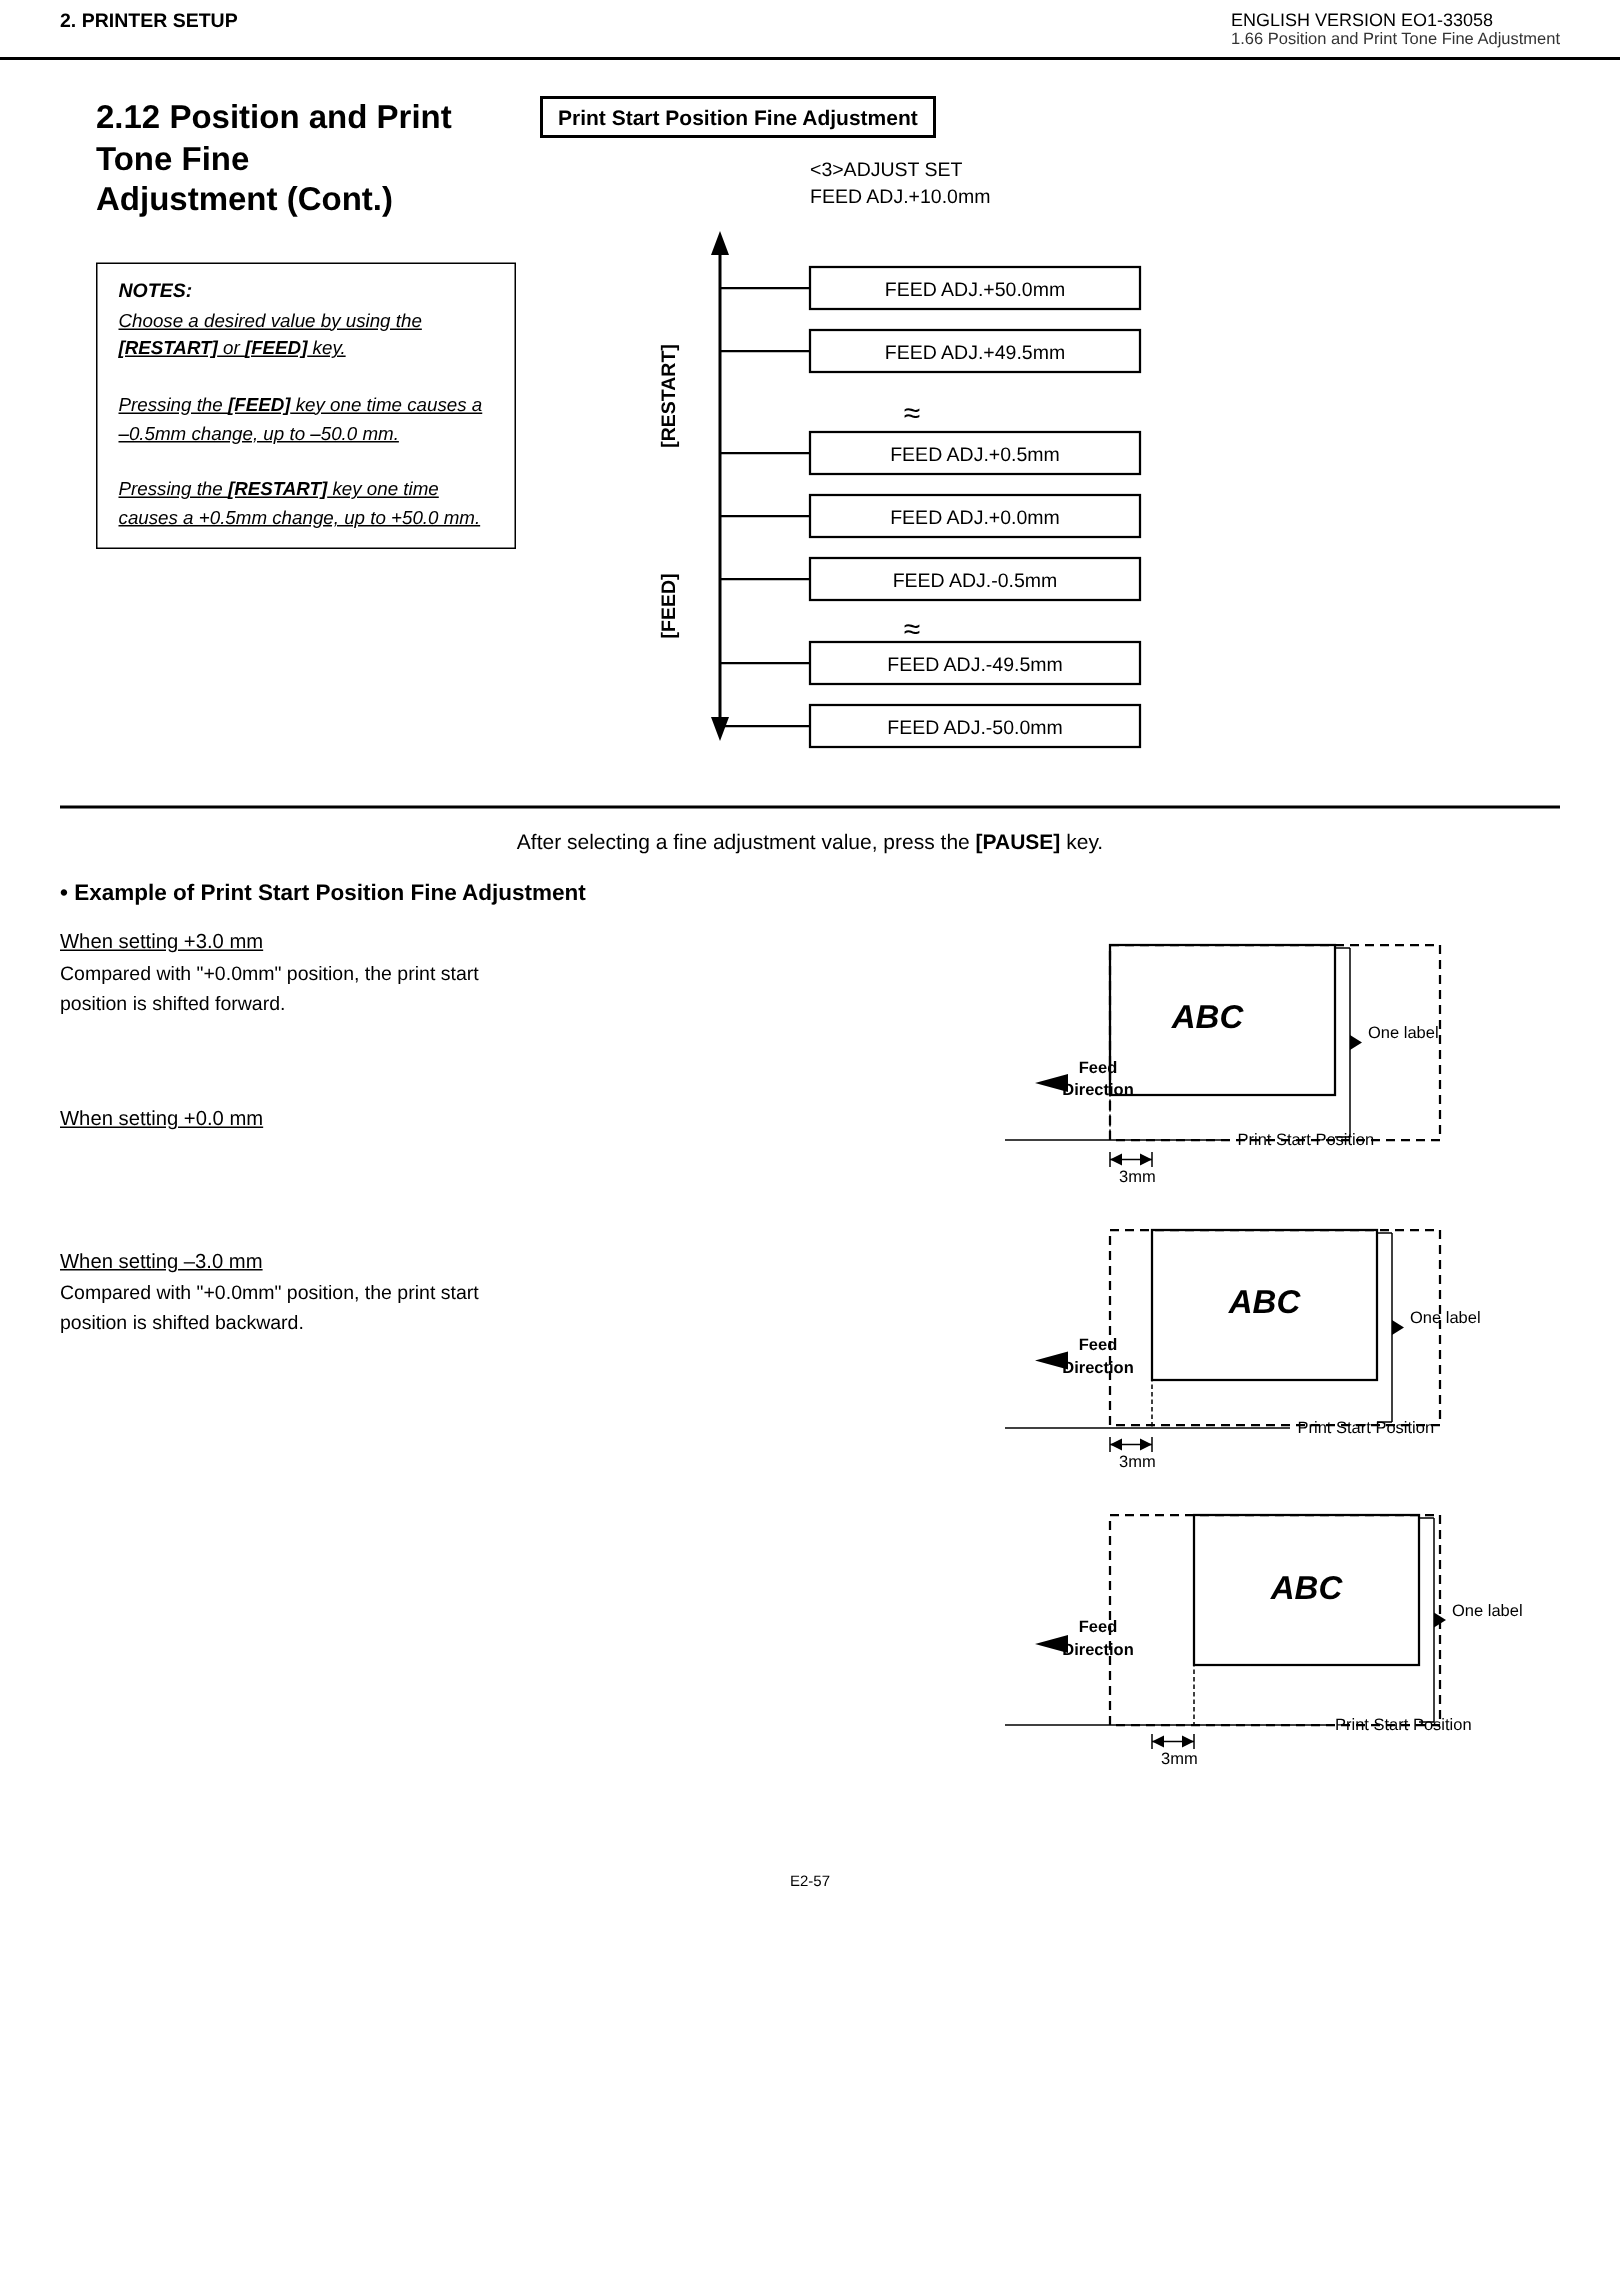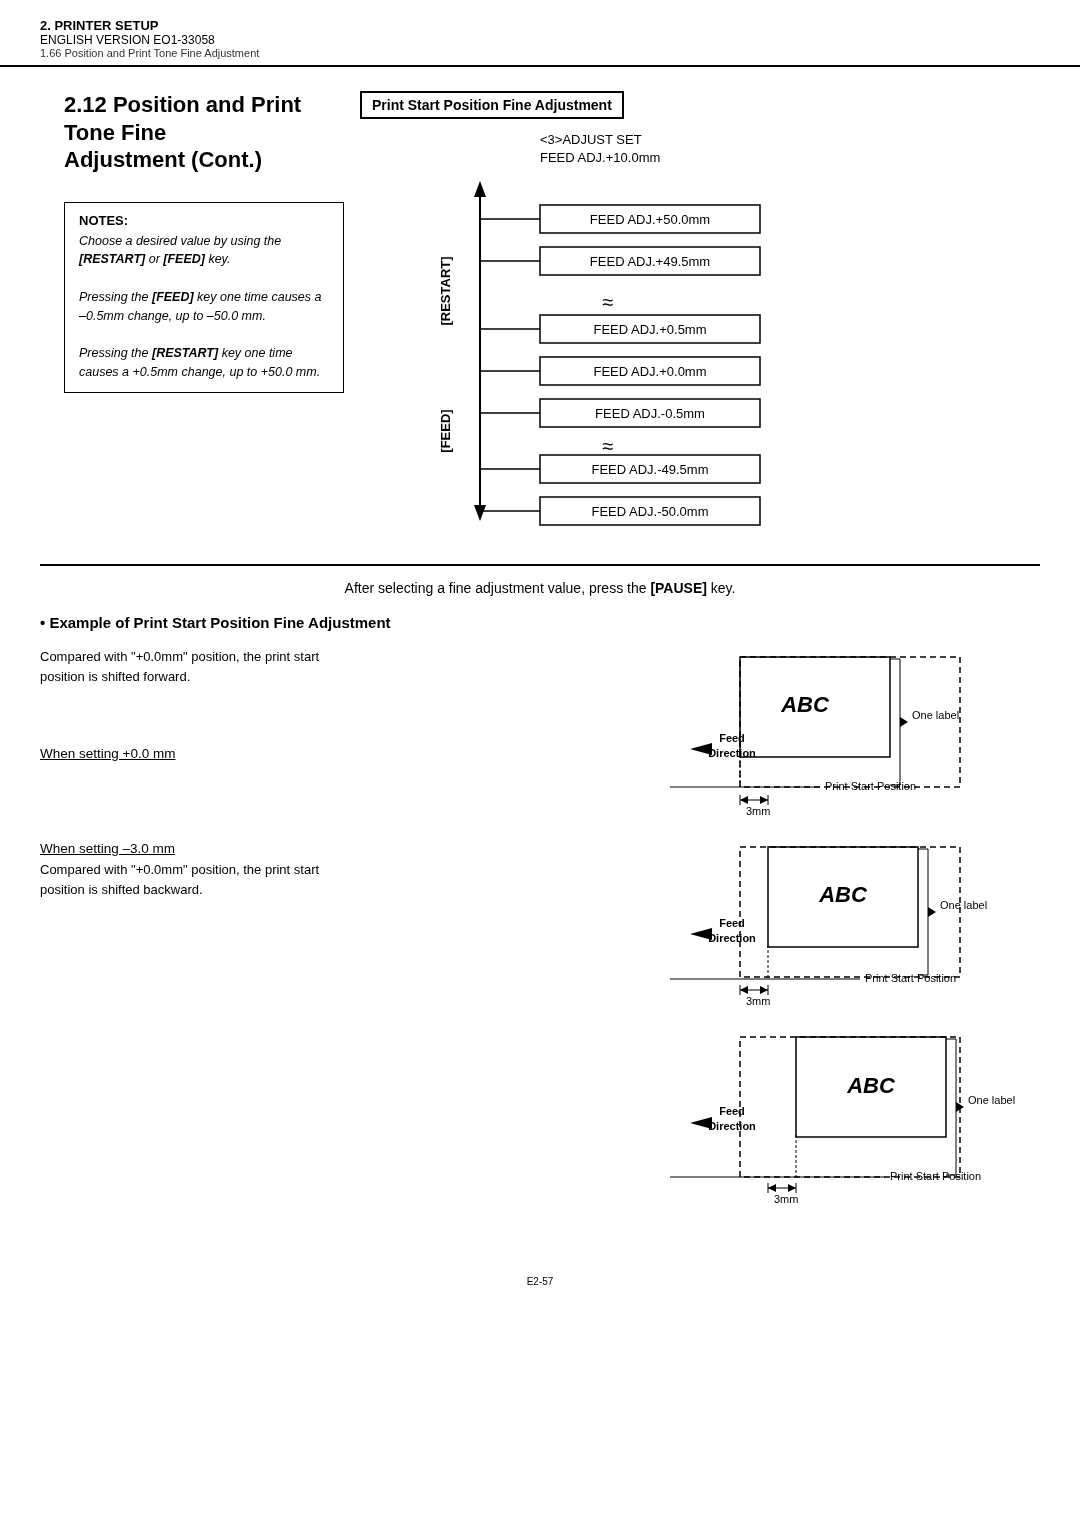--- a/index.html
+++ b/index.html
@@ -16,23 +16,22 @@
       width: 1080px;
       min-height: 1528px;
       padding: 0;
       position: relative;
     }
     
     .page-header {
       display: flex;
       justify-content: space-between;
       align-items: flex-start;
-      padding: 18px 40px 6px 40px;
+      padding: 6px 40px 6px 40px;
       border-bottom: 2px solid #000;
-      flex-direction: column;
     }
     .header-left {
       font-weight: bold;
       font-size: 13px;
     }
     .header-right {
       text-align: left;
       font-size: 12px;
     }
     .header-right-top {
@@ -88,26 +87,28 @@
     
     .notes-box {
       border: 1px solid #000;
       padding: 10px 14px;
       width: 280px;
       margin-top: 10px;
       font-size: 12.5px;
     }
     .notes-title {
       font-weight: bold;
+      font-style: italic;
       font-size: 13px;
       margin-bottom: 4px;
     }
     .notes-text {
       font-style: italic;
       line-height: 1.5;
+      text-decoration: underline;
     }
     .notes-text b {
       font-weight: bold;
     }
 
     
     .separator {
       border: none;
       border-top: 2px solid #000;
       margin: 18px 0 14px 0;
@@ -262,20 +263,21 @@
       After selecting a fine adjustment value, press the <b>[PAUSE]</b> key.
     </div>
 
     <div class="example-heading">• Example of Print Start Position Fine Adjustment</div>
 
     <div class="example-rows">
 
       <div class="example-left">
 
         <div class="example-item" style="margin-bottom:60px;">
+          <div class="example-item-title">When setting +3.0 mm</div>
           <div class="example-item-text">
             Compared with "+0.0mm" position, the print start<br>position is shifted forward.
           </div>
         </div>
 
         <div class="example-item" style="margin-bottom:80px; margin-top:30px;">
           <div class="example-item-title">When setting +0.0 mm</div>
         </div>
 
         <div class="example-item" style="margin-top:30px;">

